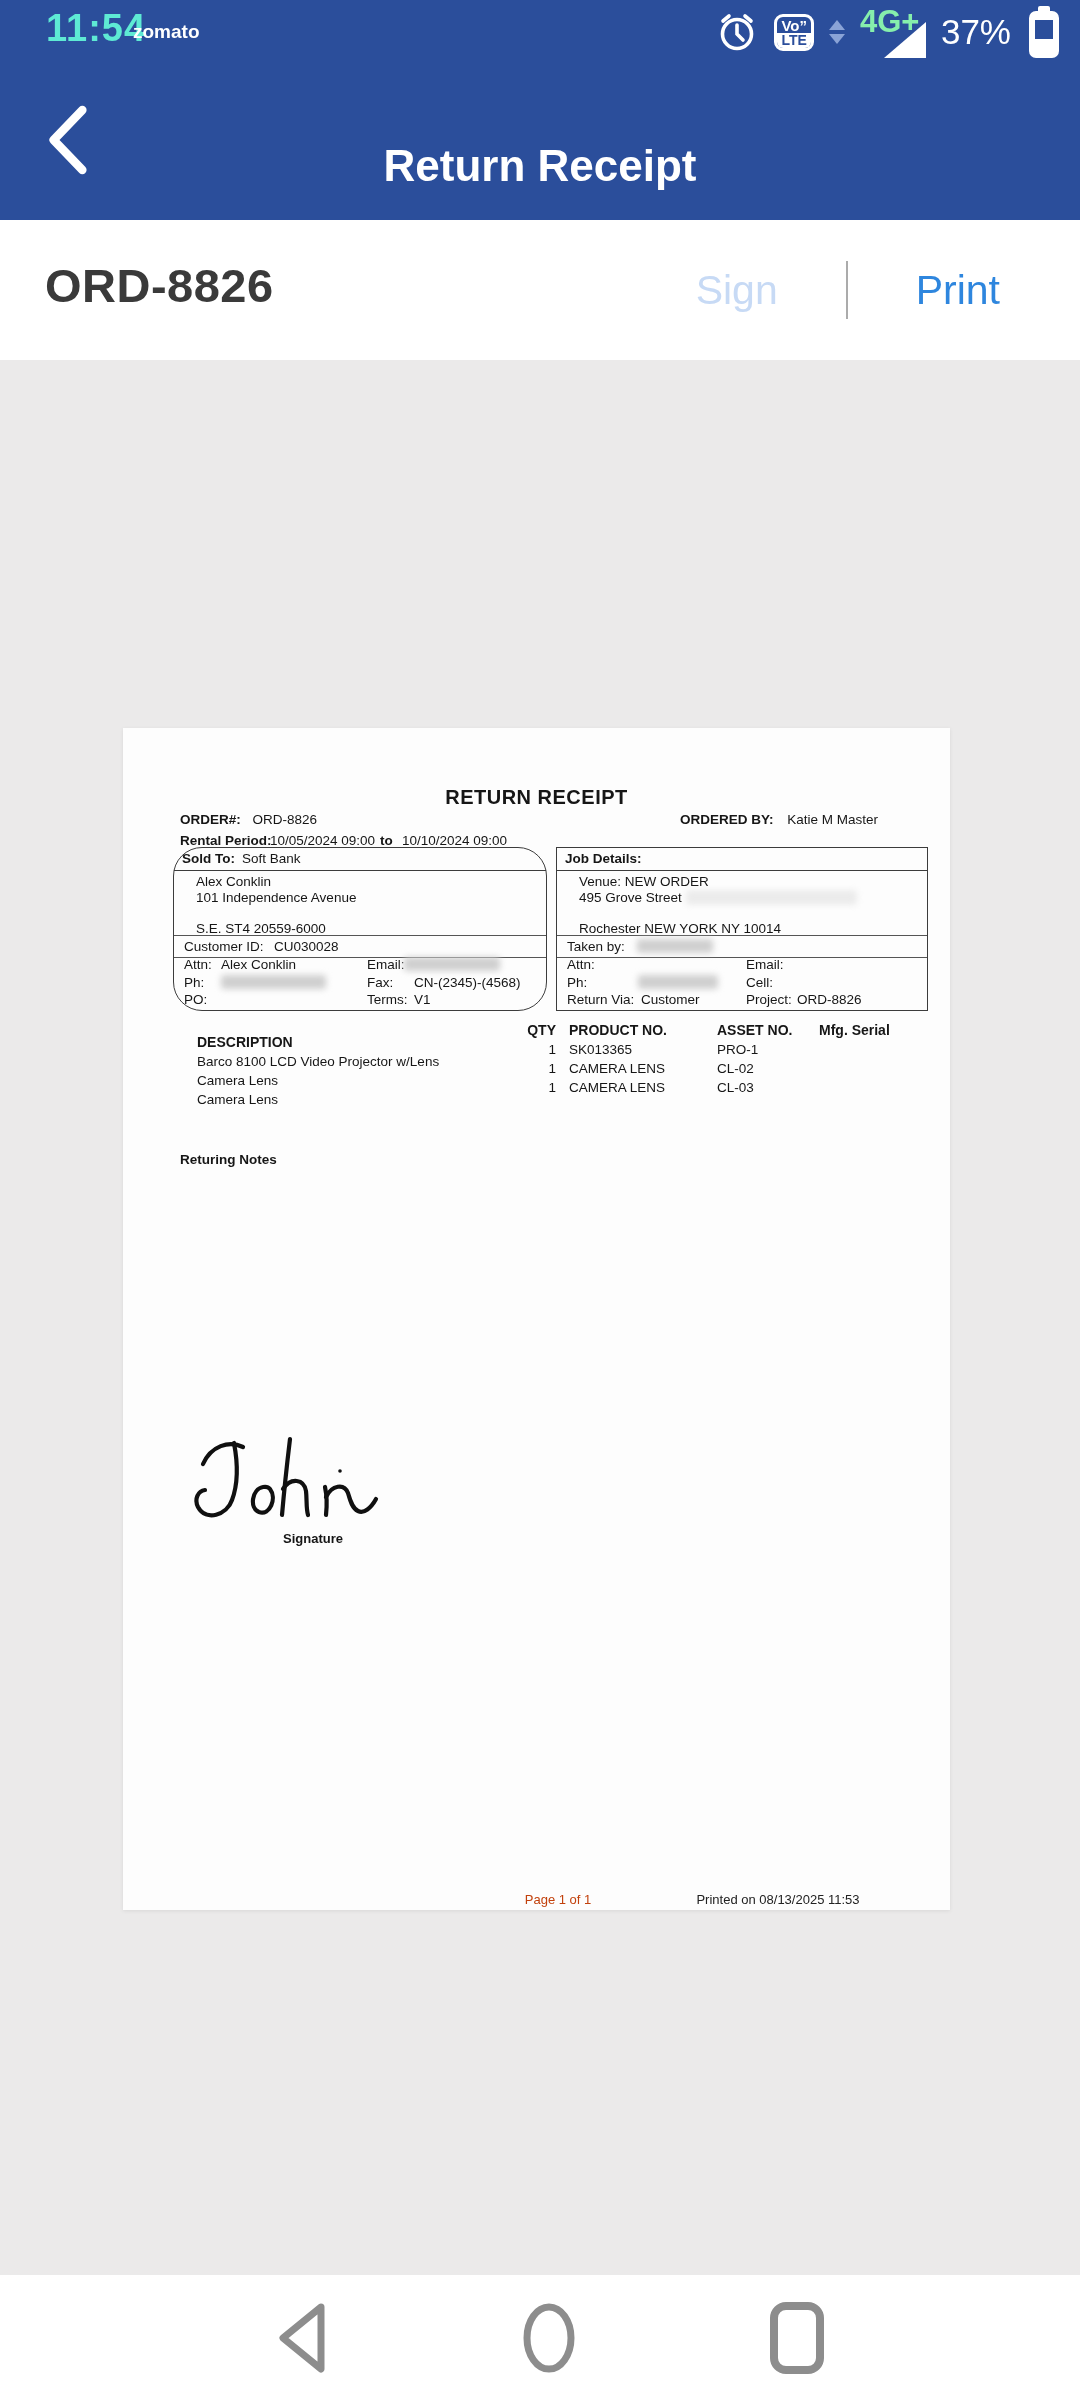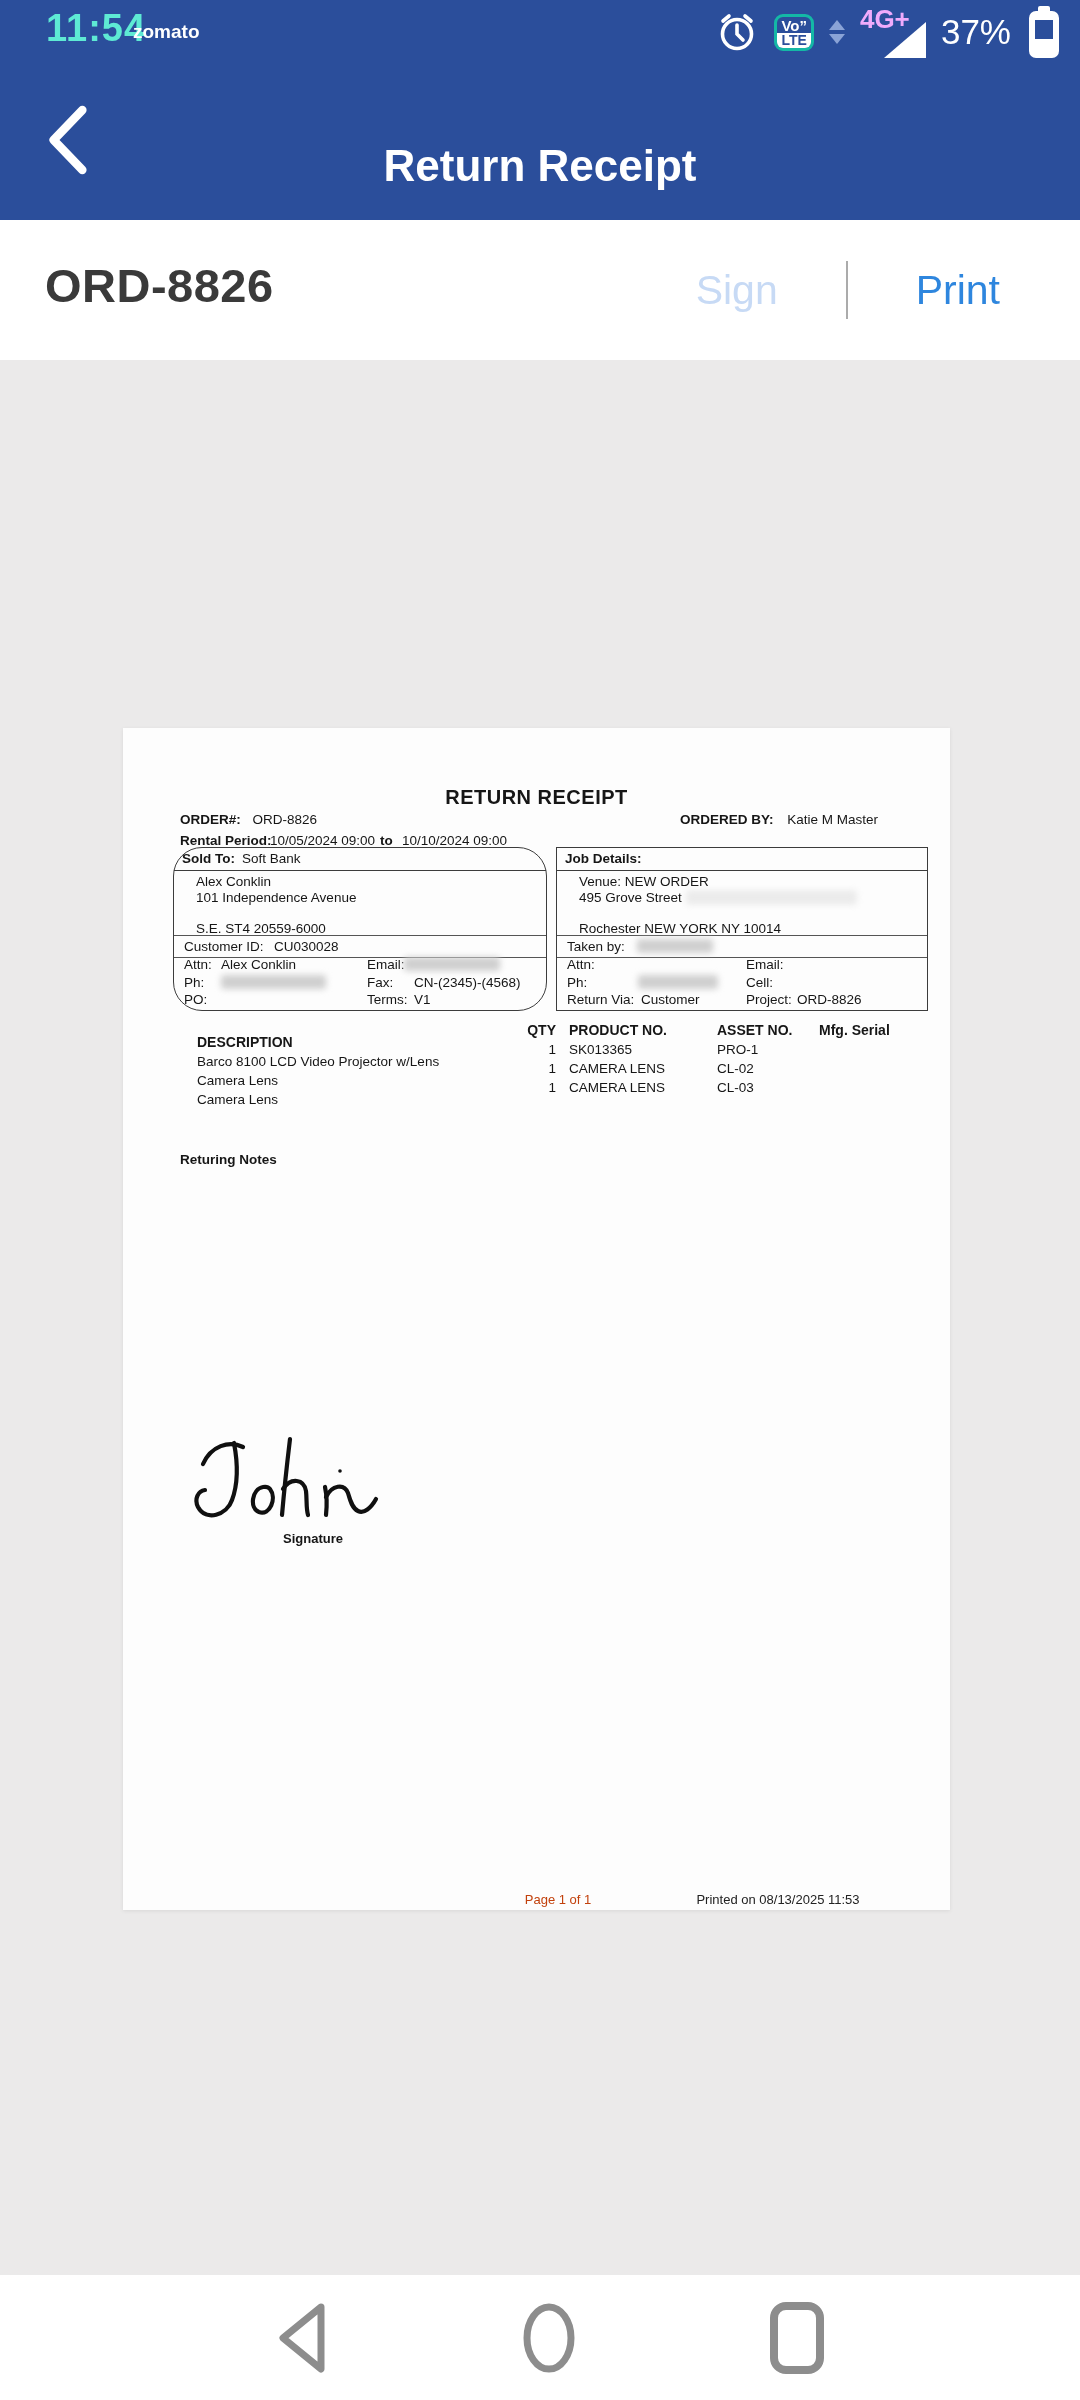--- a/index.html
+++ b/index.html
@@ -5,29 +5,29 @@
   html,body{margin:0;padding:0;background:#555;}
   #app{position:relative;width:1080px;height:2400px;overflow:hidden;background:#ebeaea;
        font-family:"Liberation Sans",sans-serif;-webkit-font-smoothing:antialiased;}
 
   
   .app-header{position:absolute;left:0;top:0;width:1080px;height:220px;background:#2b4e9b;}
   .status-bar{position:absolute;left:0;top:0;width:1080px;height:62px;}
   .st-time{position:absolute;left:46px;top:7px;color:#5eead4;font-size:38px;font-weight:700;letter-spacing:1px;}
   .st-carrier{position:absolute;left:133px;top:21px;color:#fff;font-size:19px;font-weight:700;}
   .st-icons{position:absolute;right:18px;top:6px;height:52px;display:flex;align-items:center;gap:15px;}
-  .volte{display:flex;flex-direction:column;border:3px solid #14b8a6;border-radius:9px;overflow:hidden;line-height:1;}
+  .volte{display:flex;flex-direction:column;border:3px solid #ffffff;border-radius:9px;overflow:hidden;line-height:1;}
   .volte .vo{color:#fff;font-weight:700;font-size:15px;padding:1px 4px 0 4px;text-align:center;}
   .volte .lte{background:#fff;color:#2b4e9b;font-weight:800;font-size:14px;padding:0 3px 1px 3px;text-align:center;}
   .updown{display:flex;flex-direction:column;gap:4px;align-items:center;}
   .updown i{display:block;width:0;height:0;border-left:8px solid transparent;border-right:8px solid transparent;}
   .updown .up{border-bottom:10px solid #8aa3d6;}
   .updown .dn{border-top:10px solid #8aa3d6;}
   .net4g{position:relative;width:66px;height:52px;}
-  .net4g .g4{position:absolute;left:0;top:-2px;color:#f0abfc;font-weight:700;font-size:26px;letter-spacing:0px;}
+  .net4g .g4{position:absolute;left:0;top:-2px;color:#86efac;font-weight:700;font-size:31px;letter-spacing:0px;}
   .net4g svg{position:absolute;right:0;bottom:0;}
   .st-batt-pct{color:#fff;font-size:35px;font-weight:400;}
   .titlebar{position:absolute;left:0;top:62px;width:1080px;height:158px;}
   .back-btn{position:absolute;left:38px;top:42px;width:60px;height:72px;cursor:pointer;}
   .page-title{position:absolute;left:0;top:0;width:100%;text-align:center;line-height:150px;
               color:#fff;font-size:44px;font-weight:700;}
 
   
   .action-bar{position:absolute;left:0;top:220px;width:1080px;height:140px;background:#fff;}
   .order-id{position:absolute;left:45px;top:38px;font-size:47px;font-weight:600;color:#3a3a3a;letter-spacing:.5px;}

